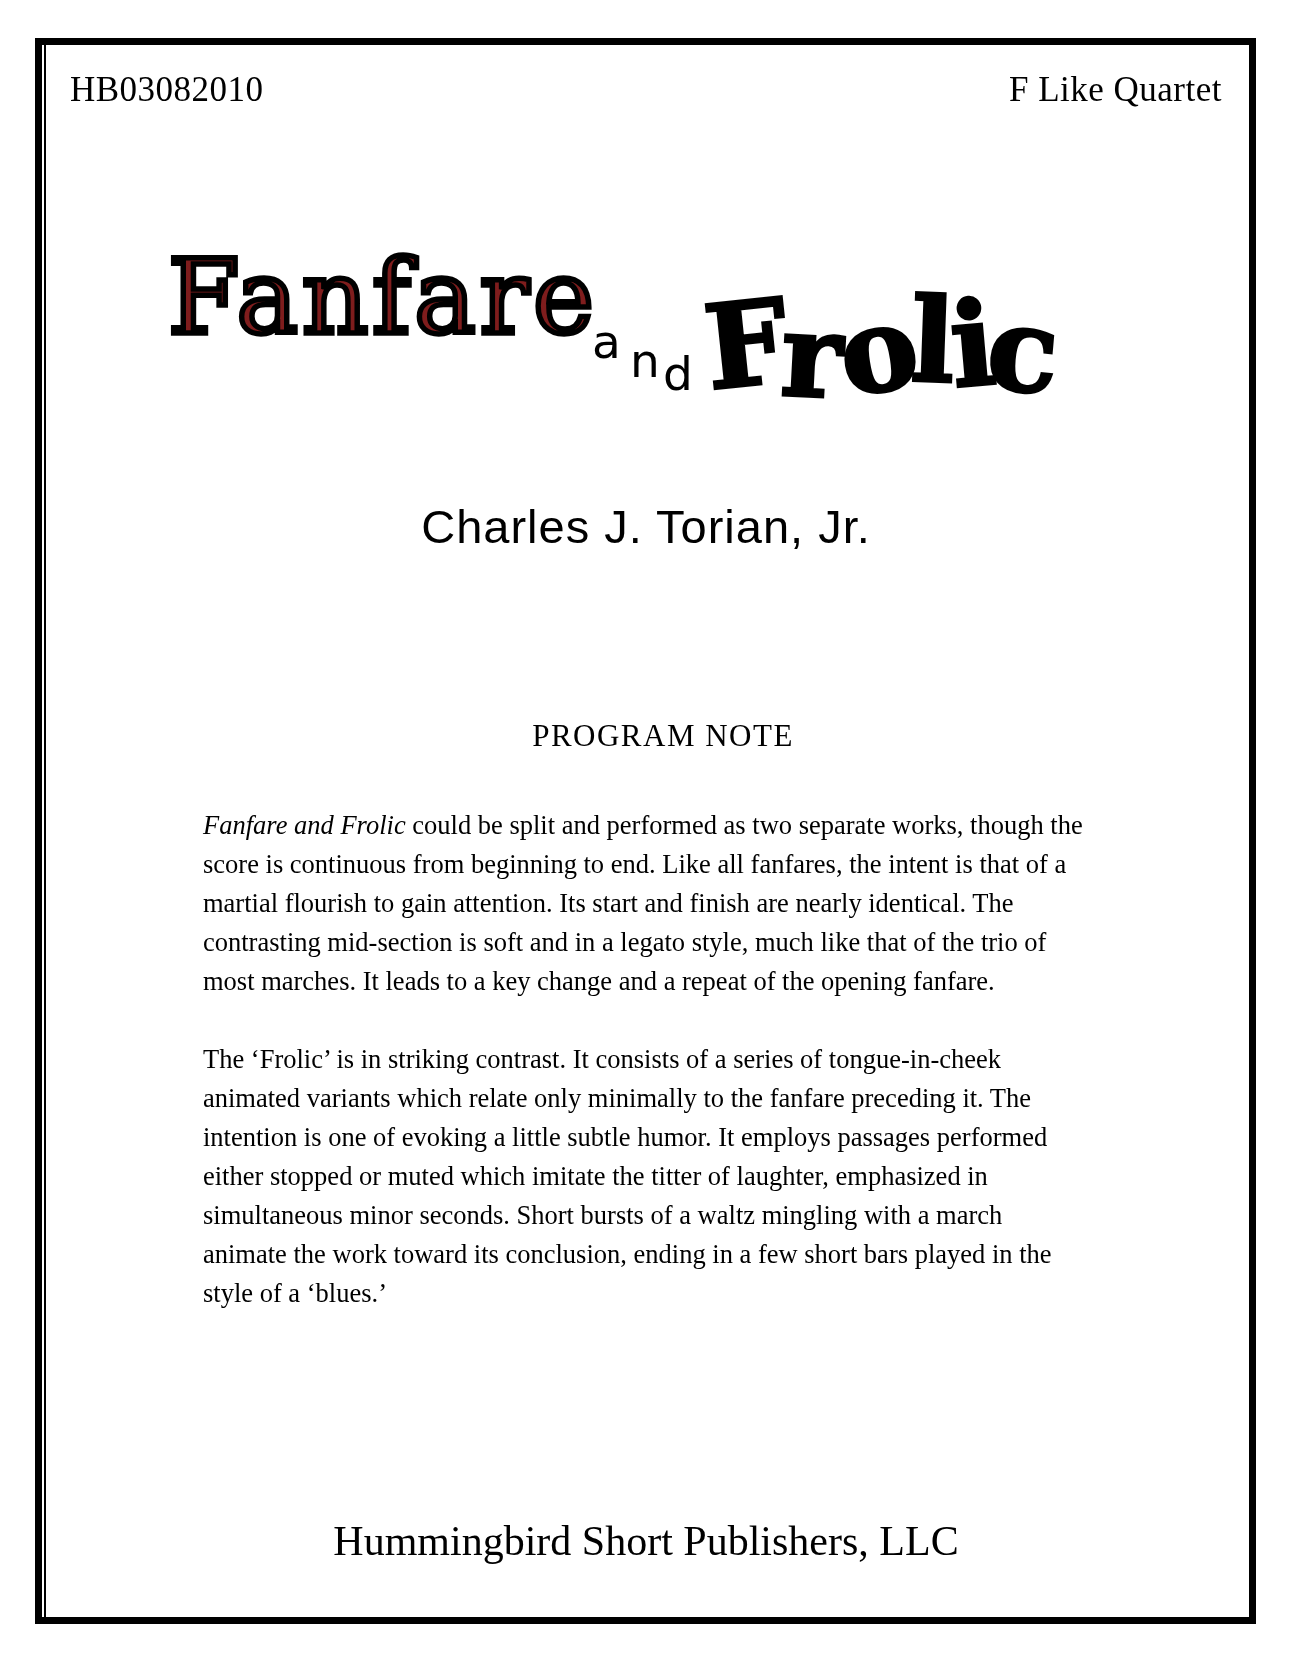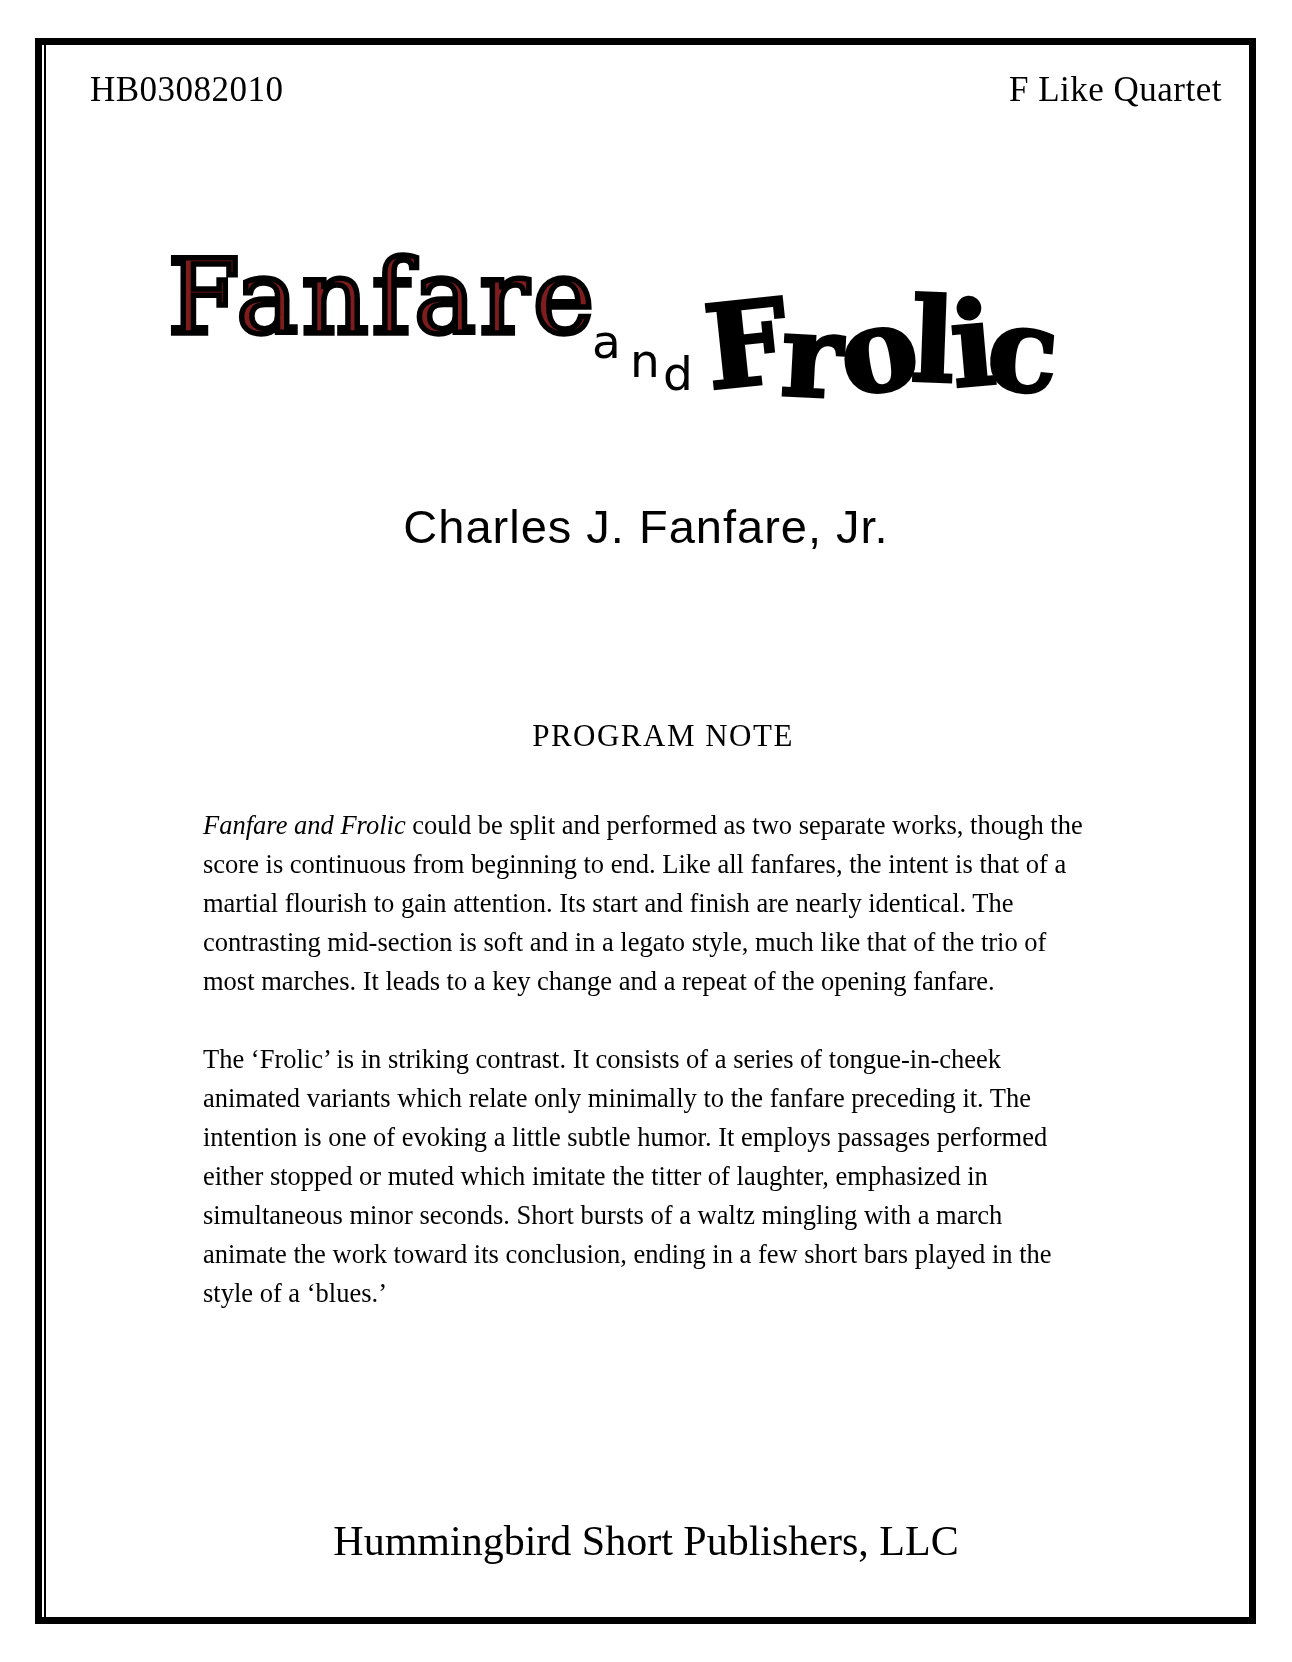--- a/index.html
+++ b/index.html
@@ -21,21 +21,21 @@
   }
   
   .page-frame .inner-left-rule{
     position:absolute;left:2px;top:0;bottom:0;width:2px;background:#000;
   }
   .hdr{
     position:absolute;top:72px;
     font-family:"Liberation Serif", serif;
     font-size:35px;line-height:1;letter-spacing:0.5px;
   }
-  .hdr-left{left:70px;margin-left:20px;}
+  .hdr-left{left:70px;}
   .hdr-right{right:70px;}
 
   
   .title-fanfare{
     position:absolute;left:168px;top:246px;
     font-family:"DejaVu Serif", serif;
     font-size:103px;line-height:1;
     letter-spacing:4px;
     color:#7f1d1d;
     -webkit-text-stroke:5.5px #000;
@@ -106,21 +106,21 @@
 <div class="hdr hdr-right">F Like Quartet</div>
 
 <div class="title-fanfare">Fanfare</div>
 
 <span class="title-and and-a">a</span>
 <span class="title-and and-n">n</span>
 <span class="title-and and-d">d</span>
 
 <div class="title-frolic"><span>F</span><span>r</span><span>o</span><span>l</span><span>i</span><span>c</span></div>
 
-<div class="composer">Charles J. Fanfare, Jr.</div>
+<div class="composer">Charles J. Torian, Jr.</div>
 
 <div class="section-heading">PROGRAM NOTE</div>
 
 <div class="note-body">
   <p><span class="lead-italic">Fanfare and Frolic</span><span> could be split and performed as two separate works, though the score is continuous from beginning to end. Like all fanfares, the intent is that of a martial flourish to gain attention. Its start and finish are nearly identical. The contrasting mid-section is soft and in a legato style, much like that of the trio of most marches. It leads to a key change and a repeat of the opening fanfare.</span></p>
   <p><span class="lead-italic"></span><span>The ‘Frolic’ is in striking contrast. It consists of a series of tongue-in-cheek animated variants which relate only minimally to the fanfare preceding it. The intention is one of evoking a little subtle humor. It employs passages performed either stopped or muted which imitate the titter of laughter, emphasized in simultaneous minor seconds. Short bursts of a waltz mingling with a march animate the work toward its conclusion, ending in a few short bars played in the style of a ‘blues.’</span></p>
 </div>
 
 <div class="footer-publisher">Hummingbird Short Publishers, LLC</div>
 

